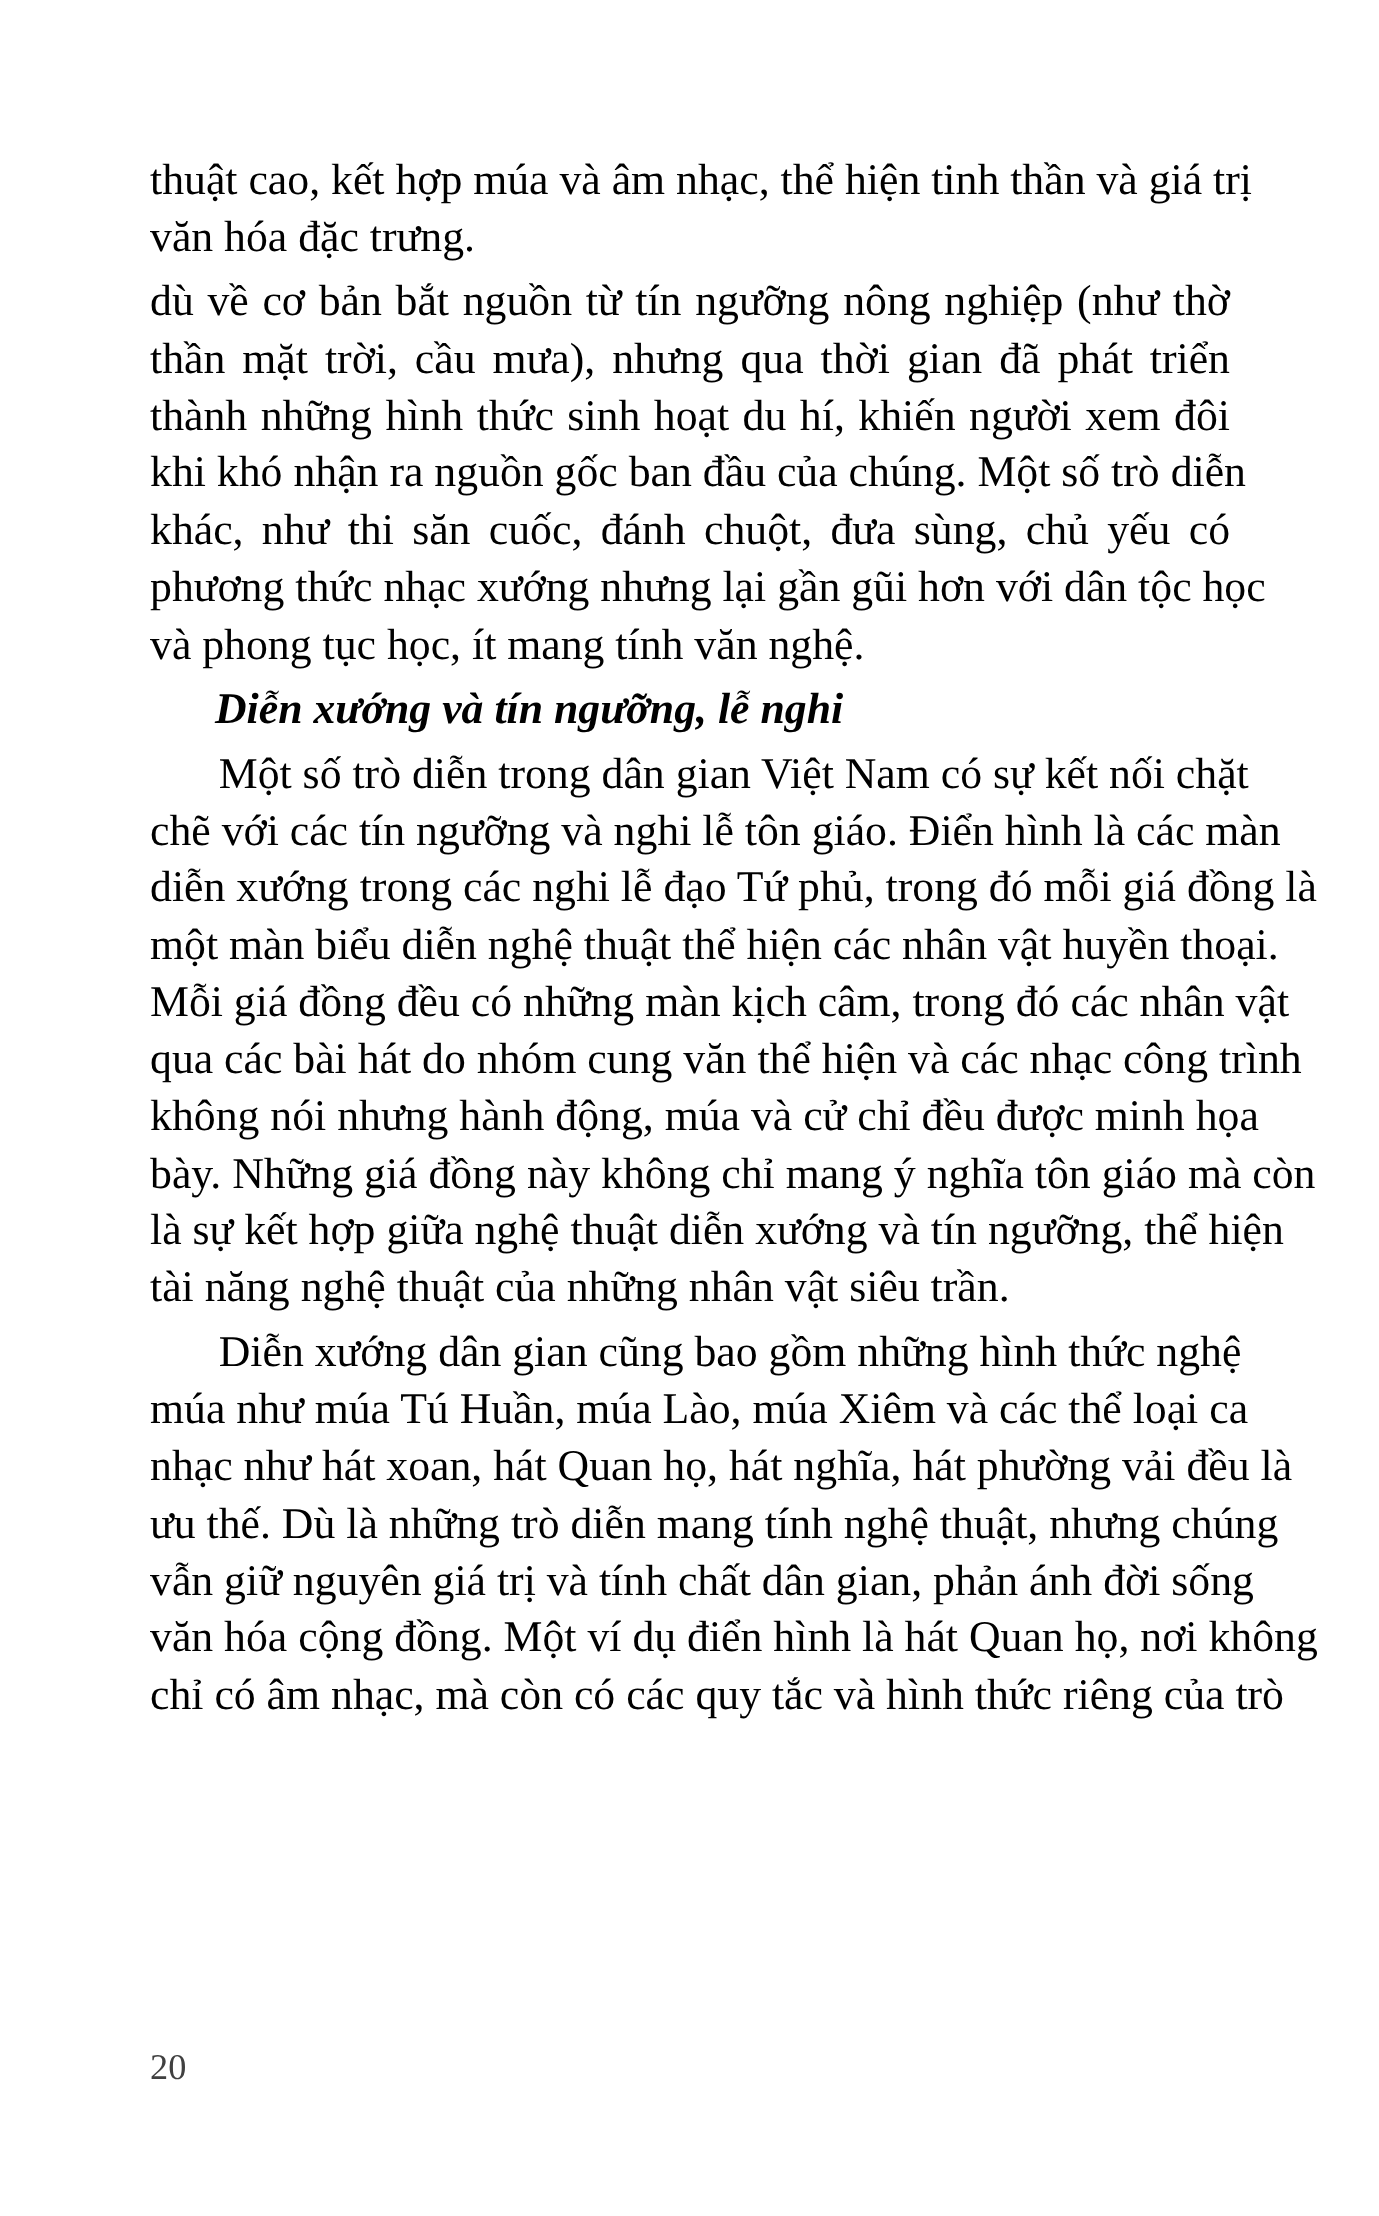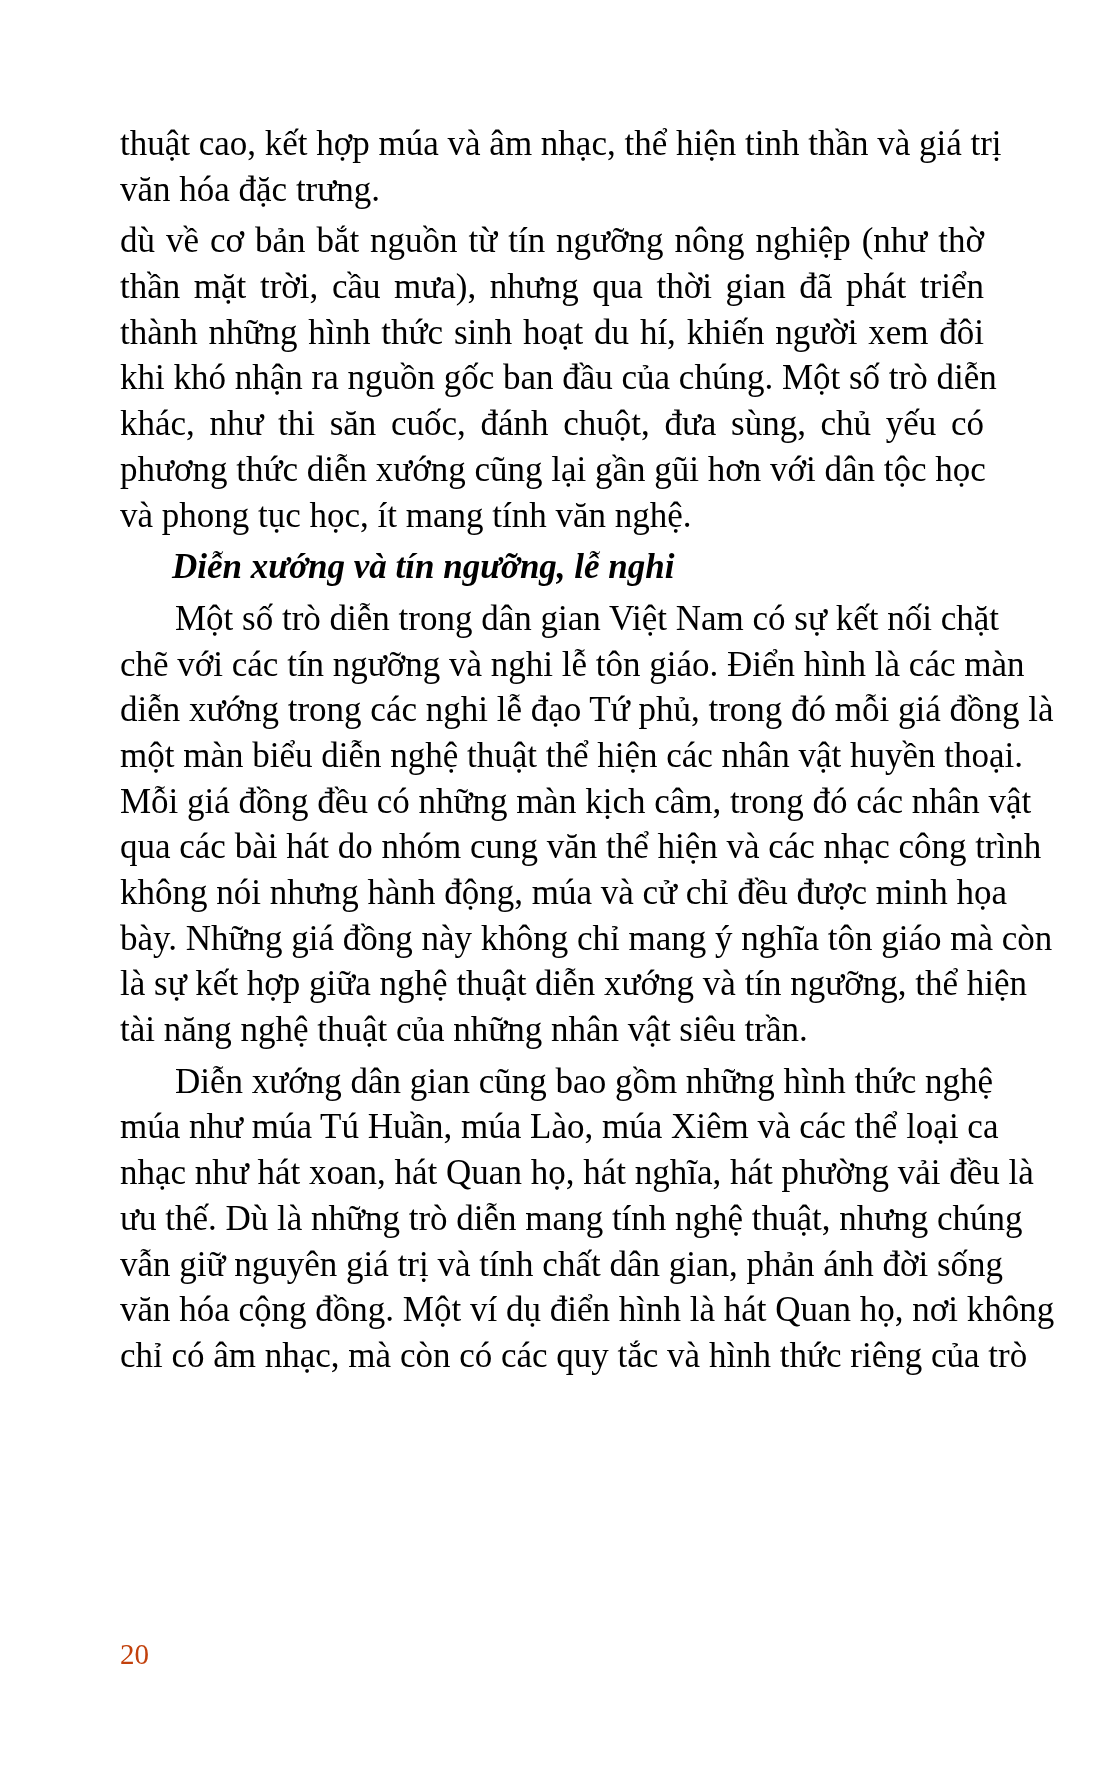--- a/index.html
+++ b/index.html
@@ -15,41 +15,41 @@
     .line.indent { padding-left: 55px; }
     .para { display: block; margin-bottom: 6px; }
     .heading {
       display: block; font-weight: bold; font-style: italic;
       padding-left: 52px; height: 45.7px; line-height: 45.7px; margin-bottom: 6px;
     }
     .heading.h2 { margin-top: 8px; }
     .page-number {
       position: absolute; left: 120px; top: 1634px;
       font-family: "Liberation Serif", "DejaVu Serif", serif;
-      font-size: 29px; color: #c2410c; line-height: 40px;
+      font-size: 29px; color: #404040; line-height: 40px;
     }
   </style>
 </head>
 <body>
 
 <div class="page">
   <div class="column">
 
     <div class="para">
       <span class="line">thuật cao, kết hợp múa và âm nhạc, thể hiện tinh thần và giá trị</span>
       <span class="line last">văn hóa đặc trưng.</span>
     </div>
 
     <div class="para">
       <span class="line">dù về cơ bản bắt nguồn từ tín ngưỡng nông nghiệp (như thờ</span>
       <span class="line">thần mặt trời, cầu mưa), nhưng qua thời gian đã phát triển</span>
       <span class="line">thành những hình thức sinh hoạt du hí, khiến người xem đôi</span>
       <span class="line">khi khó nhận ra nguồn gốc ban đầu của chúng. Một số trò diễn</span>
       <span class="line">khác, như thi săn cuốc, đánh chuột, đưa sùng, chủ yếu có</span>
-      <span class="line">phương thức diễn xướng cũng lại gần gũi hơn với dân tộc học</span>
+      <span class="line">phương thức nhạc xướng nhưng lại gần gũi hơn với dân tộc học</span>
       <span class="line last">và phong tục học, ít mang tính văn nghệ.</span>
     </div>
 
     <span class="heading">Diễn xướng và tín ngưỡng, lễ nghi</span>
 
     <div class="para">
       <span class="line indent">Một số trò diễn trong dân gian Việt Nam có sự kết nối chặt</span>
       <span class="line">chẽ với các tín ngưỡng và nghi lễ tôn giáo. Điển hình là các màn</span>
       <span class="line">diễn xướng trong các nghi lễ đạo Tứ phủ, trong đó mỗi giá đồng là</span>
       <span class="line">một màn biểu diễn nghệ thuật thể hiện các nhân vật huyền thoại.</span>

